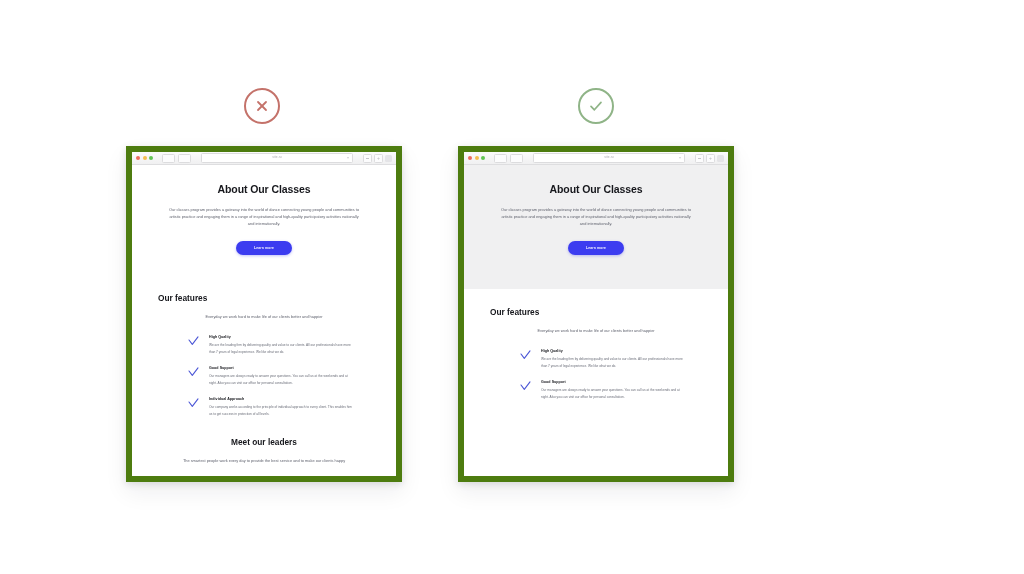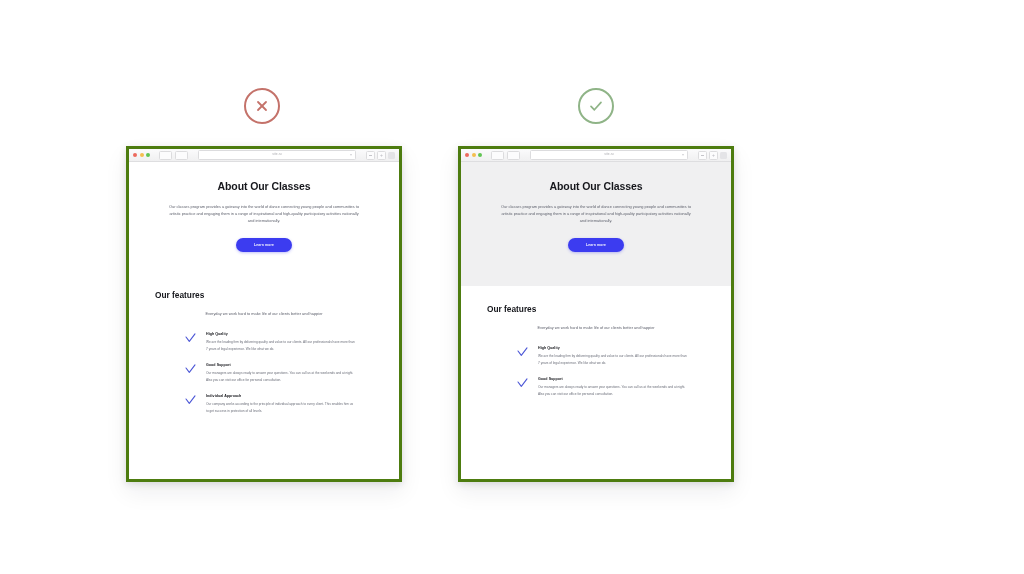--- a/index.html
+++ b/index.html
@@ -43,21 +43,21 @@
     justify-content: center;
   }
   .column.left  .verdict { left: 244px; border-color: #c4726a; }
   .column.right .verdict { left: 66px;  border-color: #8fb487; }
   .verdict svg { display: block; }
 
   
   .browser {
     position: absolute;
     background: #ffffff;
-    border: 3px solid #4d7c0f;
+    border: 6px solid #4d7c0f;
     box-sizing: border-box;
     box-shadow: 0 2px 7px rgba(30,30,40,0.13), 0 10px 22px rgba(30,30,40,0.07);
     overflow: hidden;
   }
   .column.left .browser {
     left: 126px;
     top: 146px;
     width: 276px;
     height: 336px;
   }
@@ -340,20 +340,24 @@
               </span>
               <div class="body">
                 <div class="ftitle">Individual Approach</div>
                 <div class="fdesc">Our company works according to the principle of individual approach to every client. This enables him us to get success in protection of all levels.</div>
               </div>
             </div>
 
           </div>
         </section>
 
+        <section class="leaders">
+          <h2>Meet our leaders</h2>
+          <p>The smartest people work every day to provide the best service and to make our clients happy</p>
+        </section>
 
       </div>
     </div>
   </div>
 
   <div class="column right">
 
     <div class="verdict">
       <svg width="20" height="20" viewBox="0 0 20 20" aria-hidden="true">
         <polyline points="5,10.3 8.4,13.8 15,6.4" fill="none" stroke="#8fb487" stroke-width="1.7" stroke-linecap="round" stroke-linejoin="round"></polyline>

